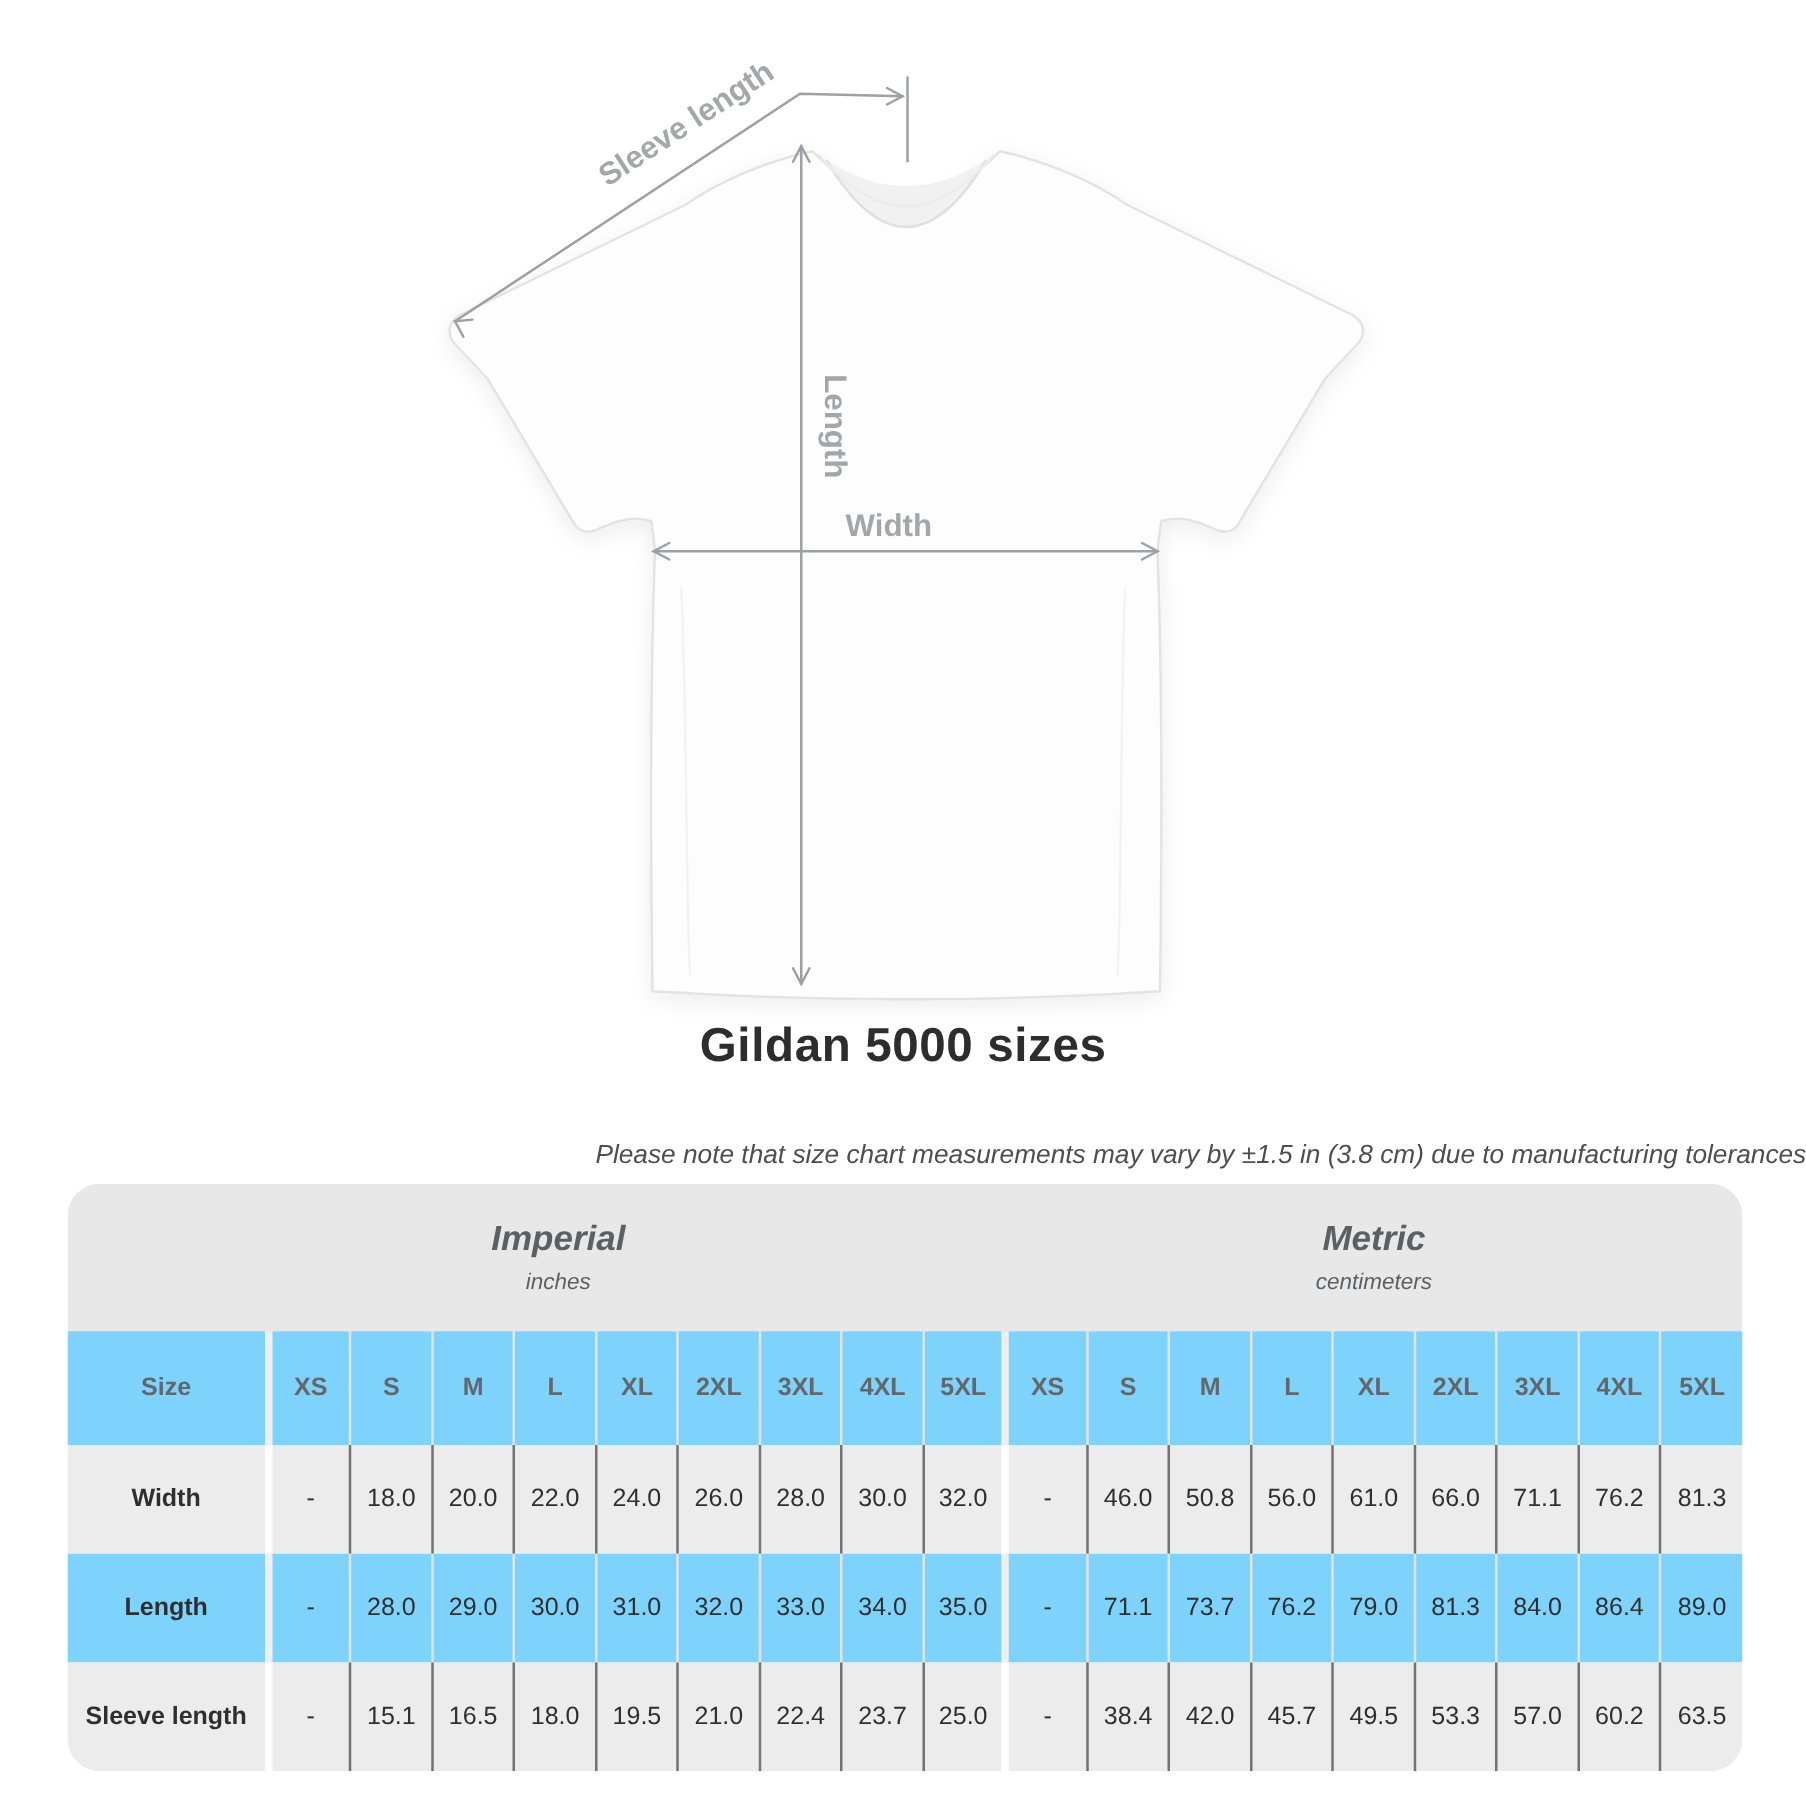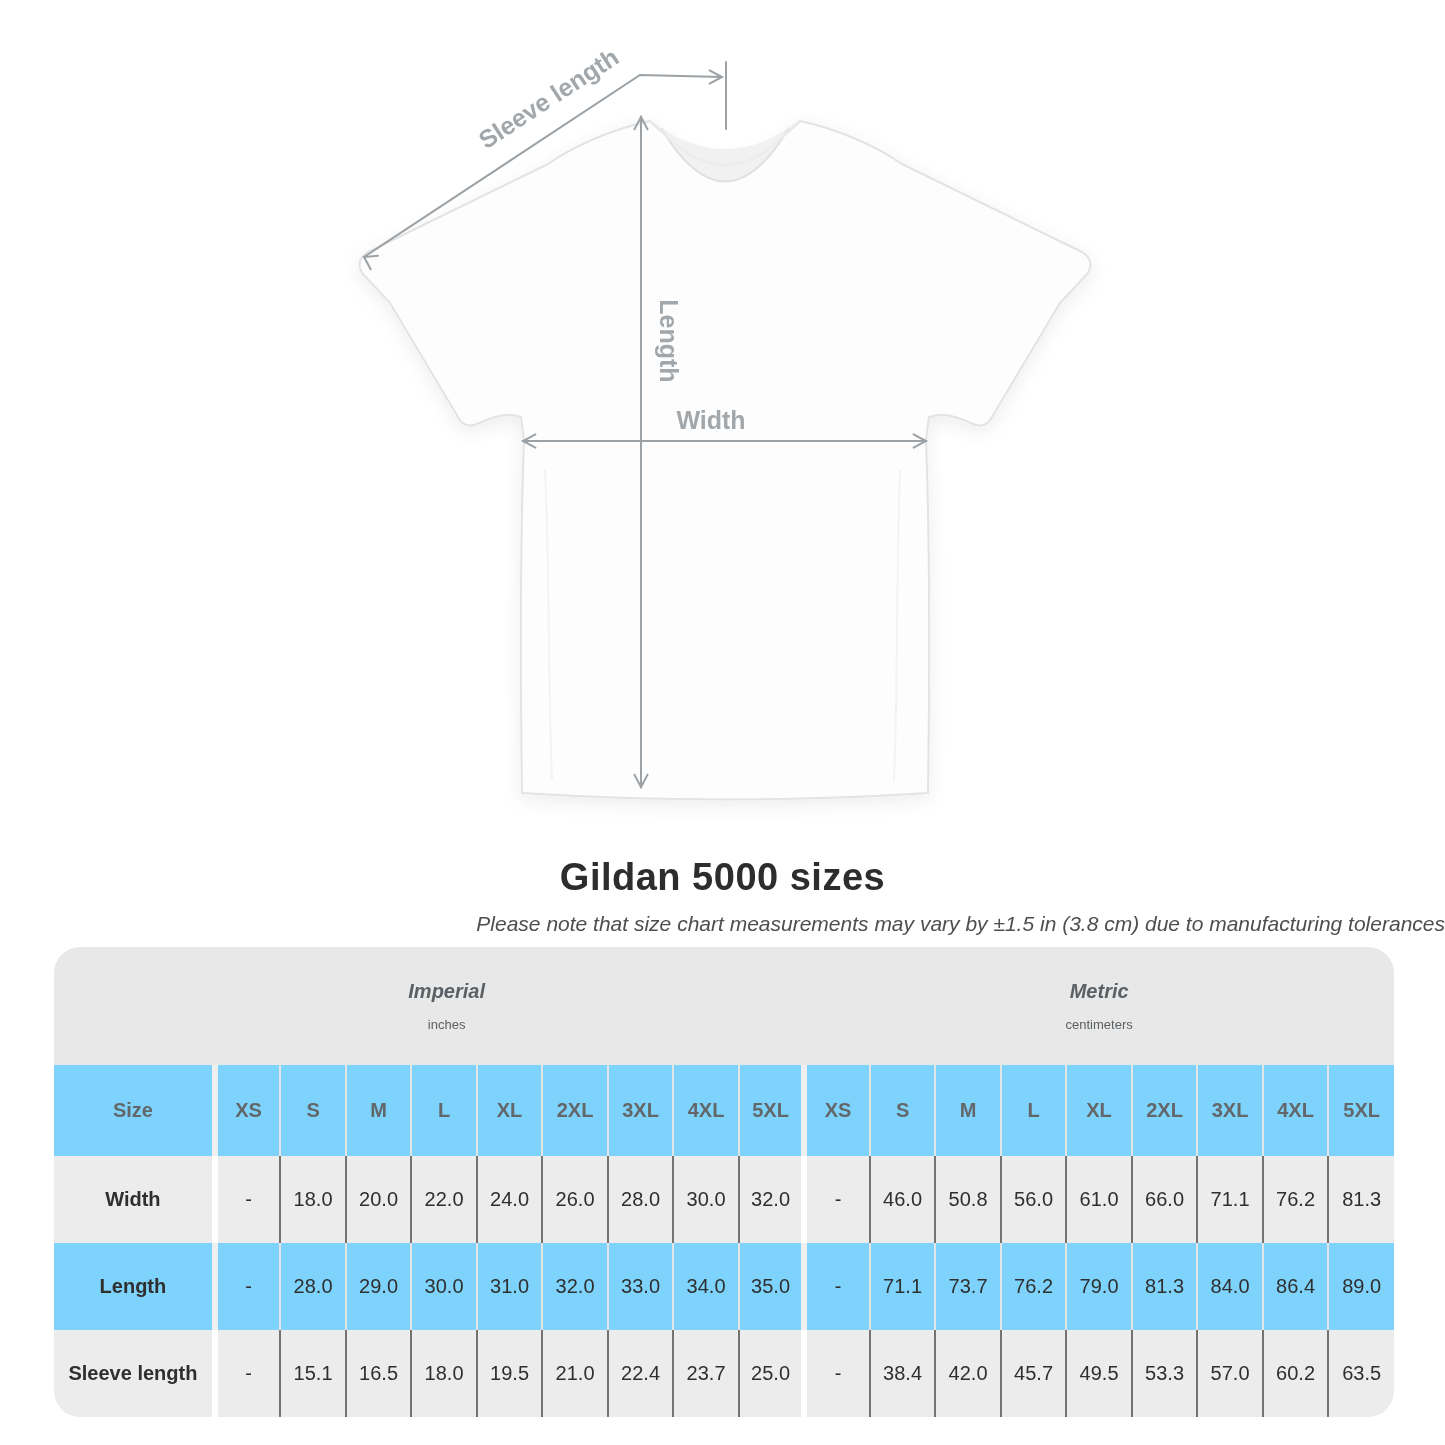--- a/index.html
+++ b/index.html
@@ -5,39 +5,39 @@
   html,body{margin:0;padding:0;background:#ffffff;}
   .page{
     position:relative;width:1445px;height:1445px;background:#ffffff;overflow:hidden;
     font-family:"Liberation Sans", sans-serif;
   }
   
   .diagram{position:absolute;left:0;top:0;}
   .dim-label{font-family:"Liberation Sans",sans-serif;font-weight:bold;font-size:25px;fill:#a2a7ab;}
   
   .title{
-    position:absolute;top:856px;left:0;width:100%;text-align:center;
+    position:absolute;top:816px;left:0;width:100%;text-align:center;
     font-size:38px;font-weight:bold;color:#2d2d2d;letter-spacing:.5px;
   }
   .subtitle{
     position:absolute;top:912px;left:0;width:100%;text-align:right;
     font-size:21px;font-style:italic;color:#4e4e4e;
   }
   
   .table-wrap{
     position:absolute;left:54px;top:947px;width:1340px;
     border-radius:26px;overflow:hidden;
   }
   table.sizes{width:100%;border-collapse:collapse;table-layout:fixed;}
   table.sizes td{text-align:center;vertical-align:middle;font-size:20px;color:#2f2f2f;}
   tr.band-row td{
     background:#e8e8e8;height:116px;color:#5b6064;
   }
-  td.band .gname{font-size:20px;font-weight:bold;font-style:italic;color:#5b6064;line-height:34px;}
-  td.band .gsub{font-size:13px;color:#5b6064;line-height:26px;margin-top:4px;}
+  td.band .gname{font-size:28px;font-weight:bold;font-style:italic;color:#5b6064;line-height:34px;}
+  td.band .gsub{font-size:18px;font-style:italic;color:#5b6064;line-height:26px;margin-top:4px;}
   td.band-l{padding-left:36px;}
   tr.head-row td{background:#ffffff;height:89px;font-weight:bold;color:#63676a;}
   tr.data-row td{height:85px;}
   tr.gray td{background:#ececec;}
   tr.white td{background:#7dd3fc;}
   td.lbl{font-weight:bold;color:#63676a;}
   
   tr.head-row td + td, tr.white.data-row td + td{border-left:2px solid #e4e4e4;}
   tr.gray.data-row td + td{border-left:2px solid #737373;}
   tr.head-row td.gstart, tr.white.data-row td.gstart{border-left:6px solid #efefef;}

